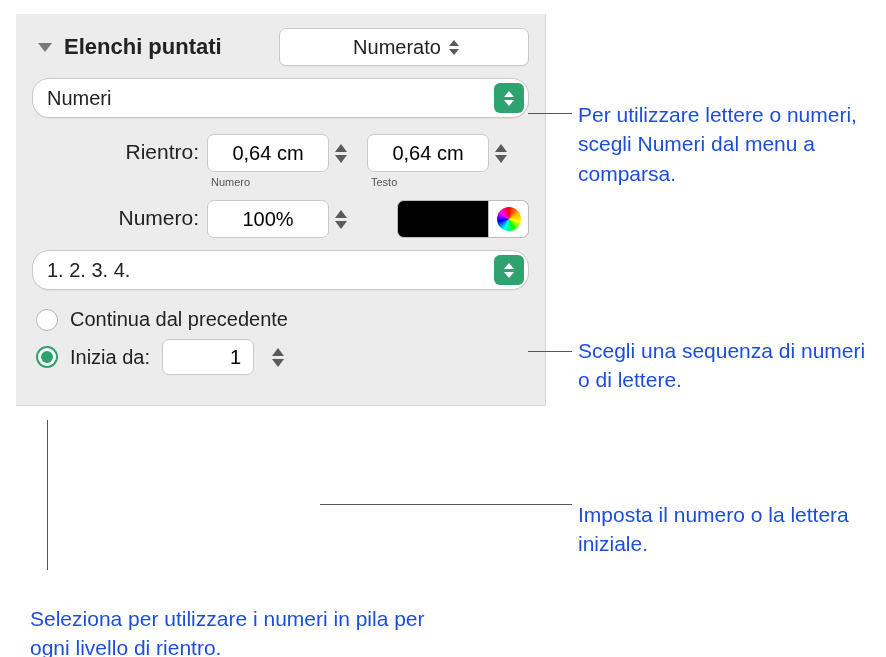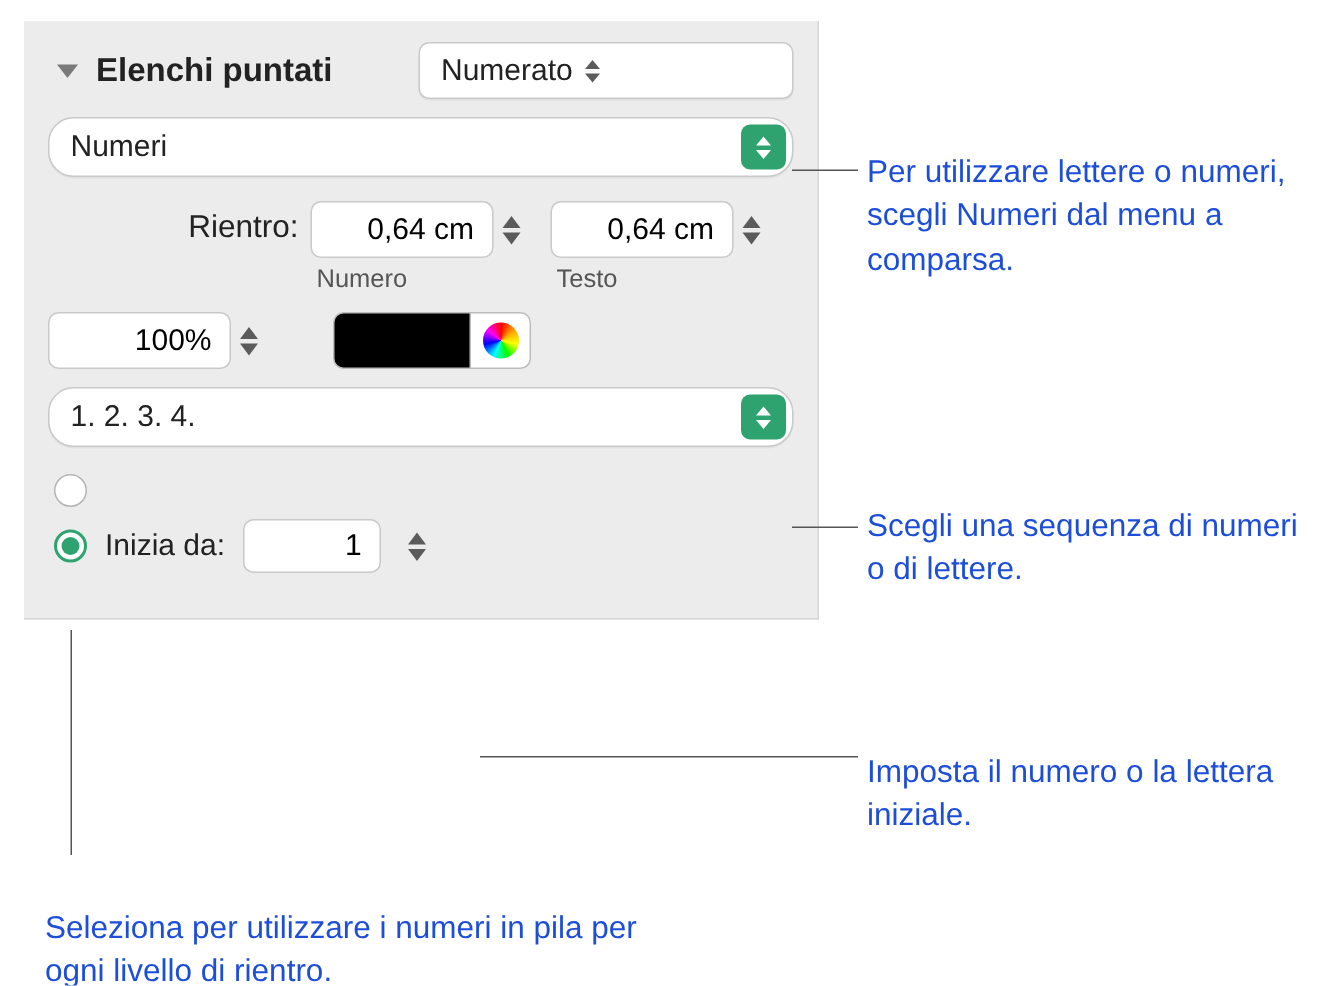--- a/index.html
+++ b/index.html
@@ -36,21 +36,21 @@
     margin-left: 6px;
   }
   .section-title {
     font-weight: 600;
     font-size: 22px;
     flex: 0 0 auto;
   }
   .popup {
     display: flex;
     align-items: center;
-    justify-content: flex-start;
+    justify-content: center;
     background: #fff;
     border: 1px solid #c9c9c9;
     border-radius: 7px;
     height: 38px;
     padding: 0 10px 0 14px;
     box-shadow: 0 1px 0 rgba(0,0,0,0.05);
   }
   .popup-label { overflow: hidden; text-overflow: ellipsis; white-space: nowrap; }
   .popup-arrows {
     display: flex;
@@ -121,40 +121,40 @@
   .stepper {
     display: flex;
     align-items: center;
   }
   .stepper-input {
     width: 122px;
     height: 38px;
     border: 1px solid #c9c9c9;
     border-radius: 7px;
     background: #fff;
-    text-align: right;
+    text-align: center;
     padding: 0 12px;
     font-size: 20px;
     font-family: inherit;
   }
   .stepper-btns {
     display: flex;
     flex-direction: column;
     gap: 3px;
     margin-left: 6px;
   }
   .sb-up, .sb-down {
     width: 0; height: 0;
     border-left: 6px solid transparent;
     border-right: 6px solid transparent;
   }
   .sb-up { border-bottom: 8px solid #5b5b5b; }
   .sb-down { border-top: 8px solid #5b5b5b; }
   .sub-label {
-    font-size: 17px;
+    font-size: 11px;
     color: #555;
     margin-top: 4px;
     margin-left: 4px;
   }
   .color-well {
     width: 92px;
     height: 38px;
     background: #000;
     border: 1px solid #bdbdbd;
     border-radius: 7px 0 0 7px;
@@ -262,20 +262,21 @@
             <div class="sb-up"></div>
               <div class="sb-down"></div>
           </div>
         </div>
         <div class="sub-label">Testo</div>
       </div>
     </div>
   </div>
 
   <div class="field-row">
+    <div class="field-label">Numero:</div>
     <div class="stepper-group" style="align-items:flex-start;">
       <div class="stepper-col">
         <div class="stepper">
           <input class="stepper-input" value="100%" style="">
           <div class="stepper-btns">
             <div class="sb-up"></div>
               <div class="sb-down"></div>
           </div>
         </div>
       </div>
@@ -293,20 +294,21 @@
     <span>1. 2. 3. 4.</span>
     <span class="tag">
       <span class="t-up"></span>
         <span class="t-down"></span>
     </span>
   </div>
 
 
   <div class="radio-row" style="margin-top:18px;">
     <div class="radio"></div>
+    <span>Continua dal precedente</span>
   </div>
   <div class="radio-row">
     <div class="radio on"></div>
     <span>Inizia da:</span>
     <input class="start-input" value="1" style="">
     <div class="stepper-btns">
       <div class="sb-up"></div>
         <div class="sb-down"></div>
     </div>
   </div>

